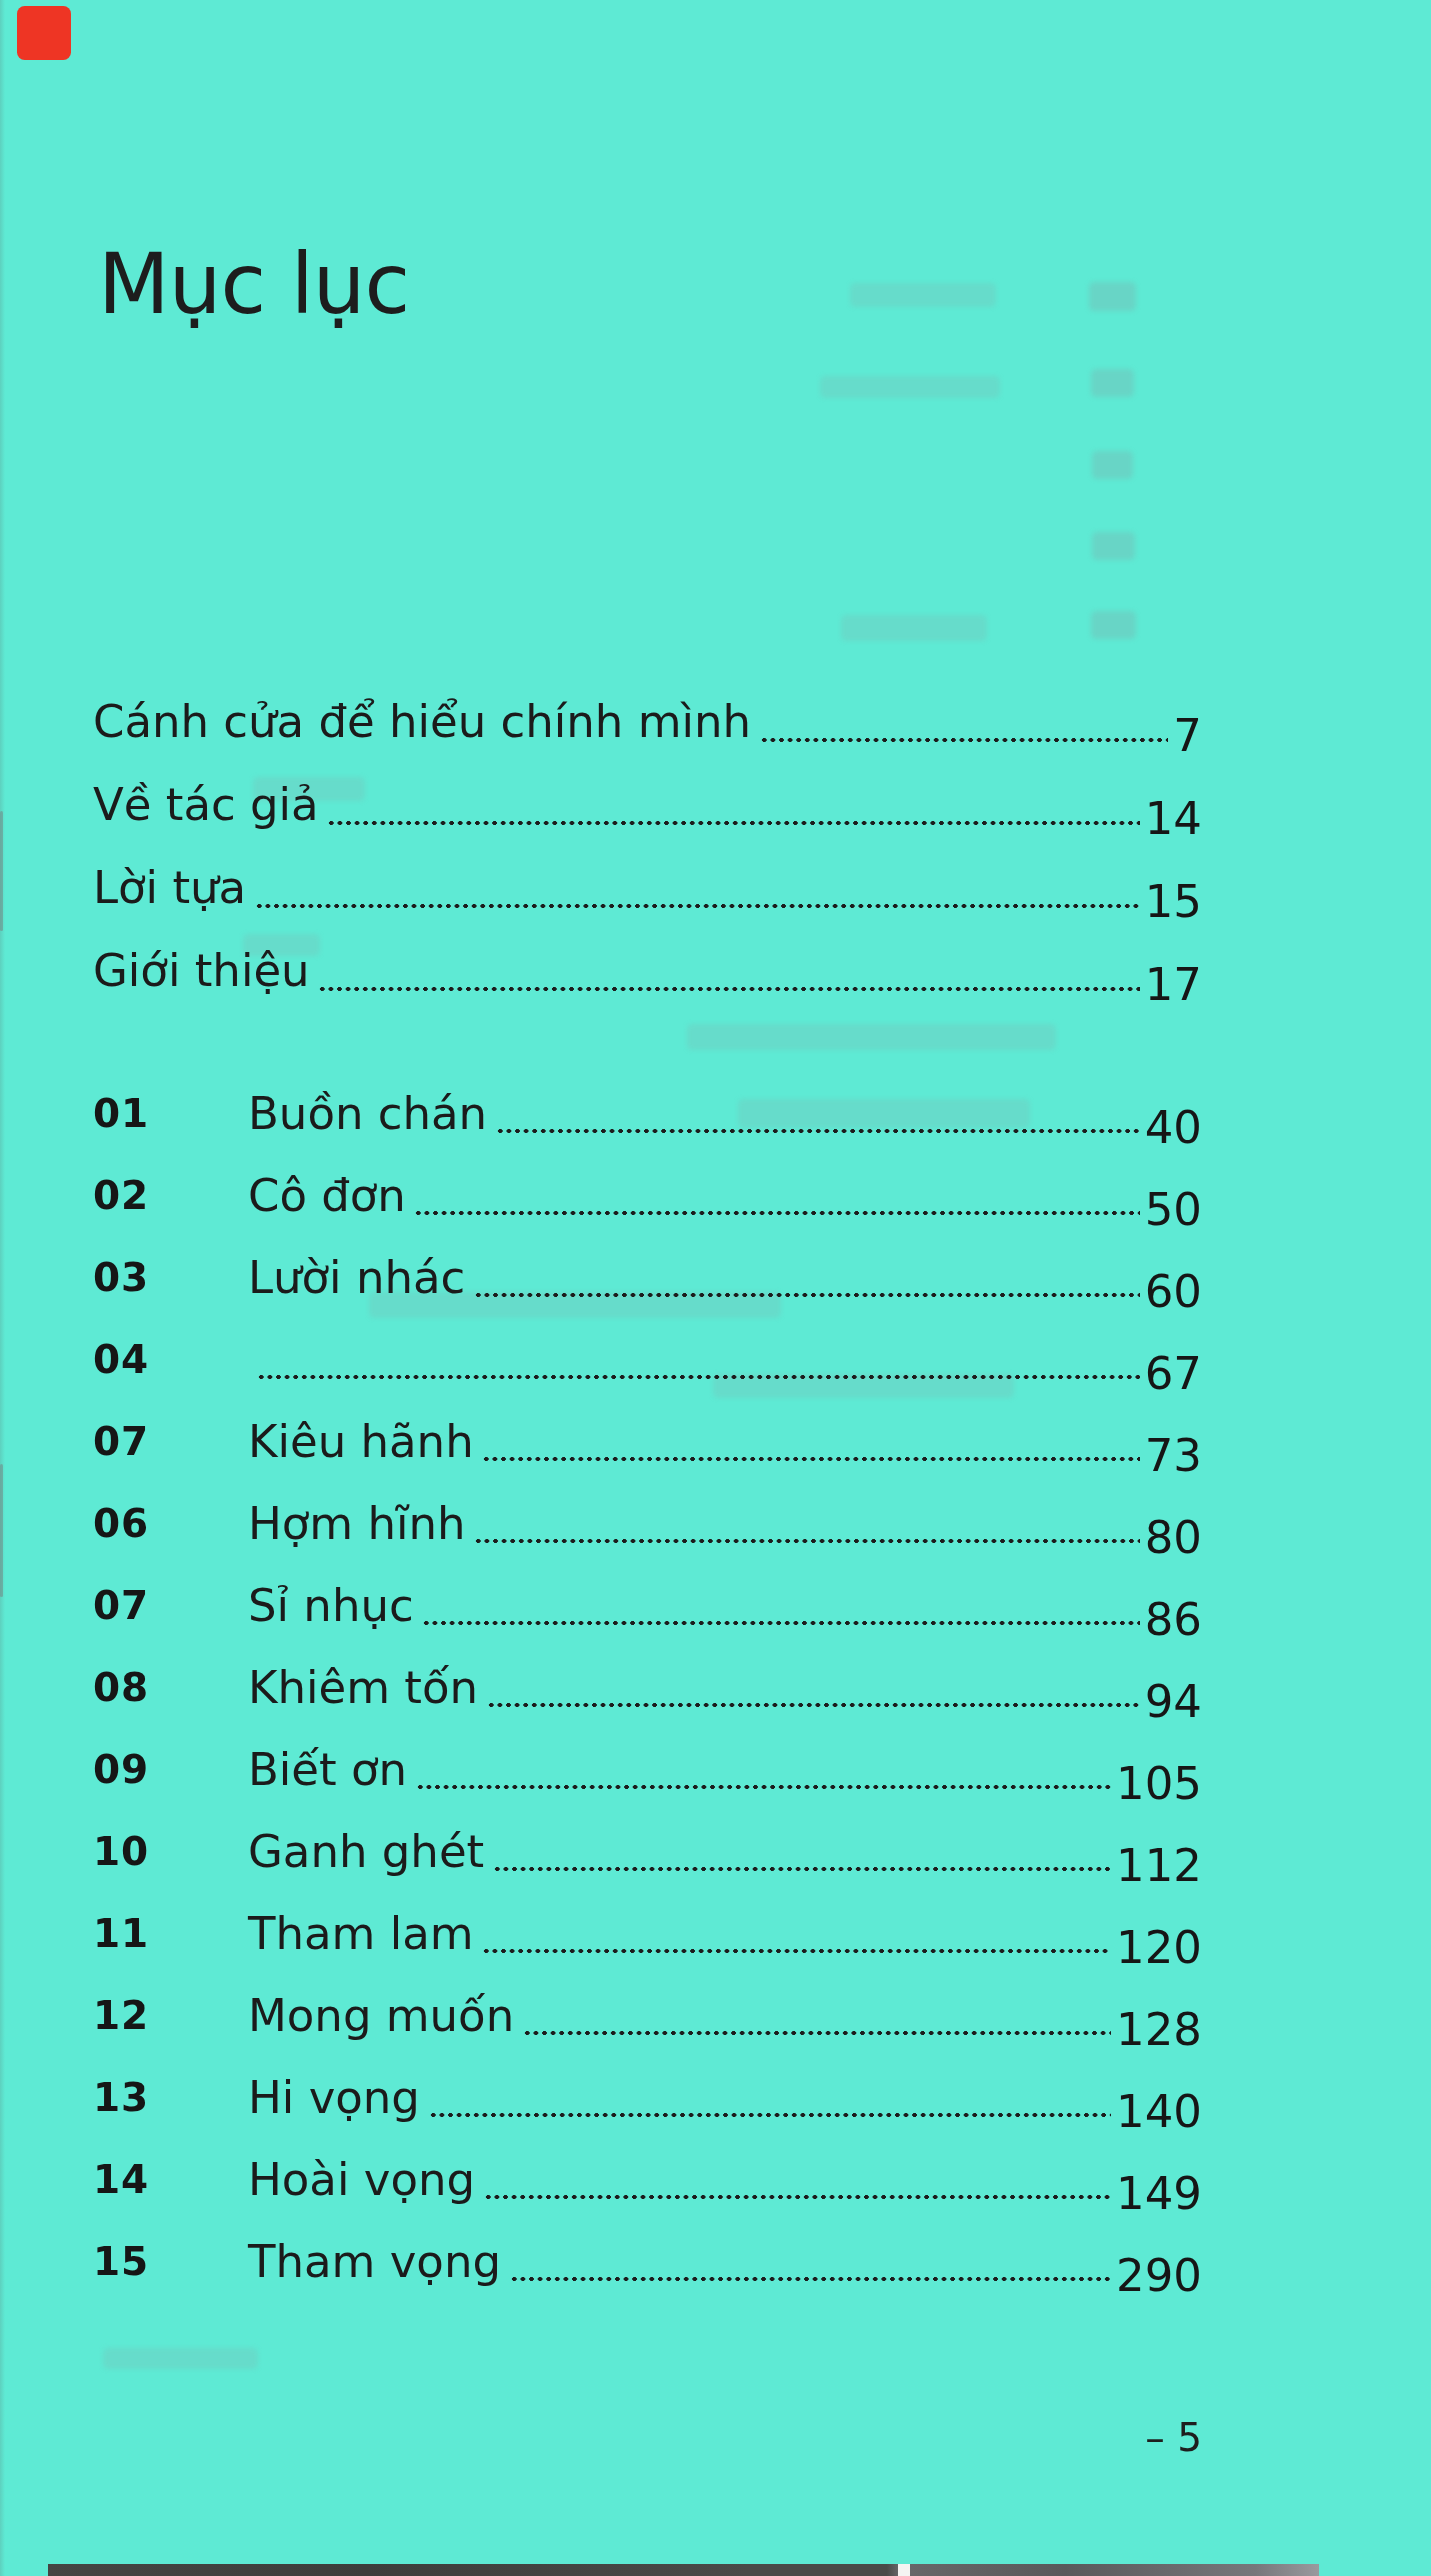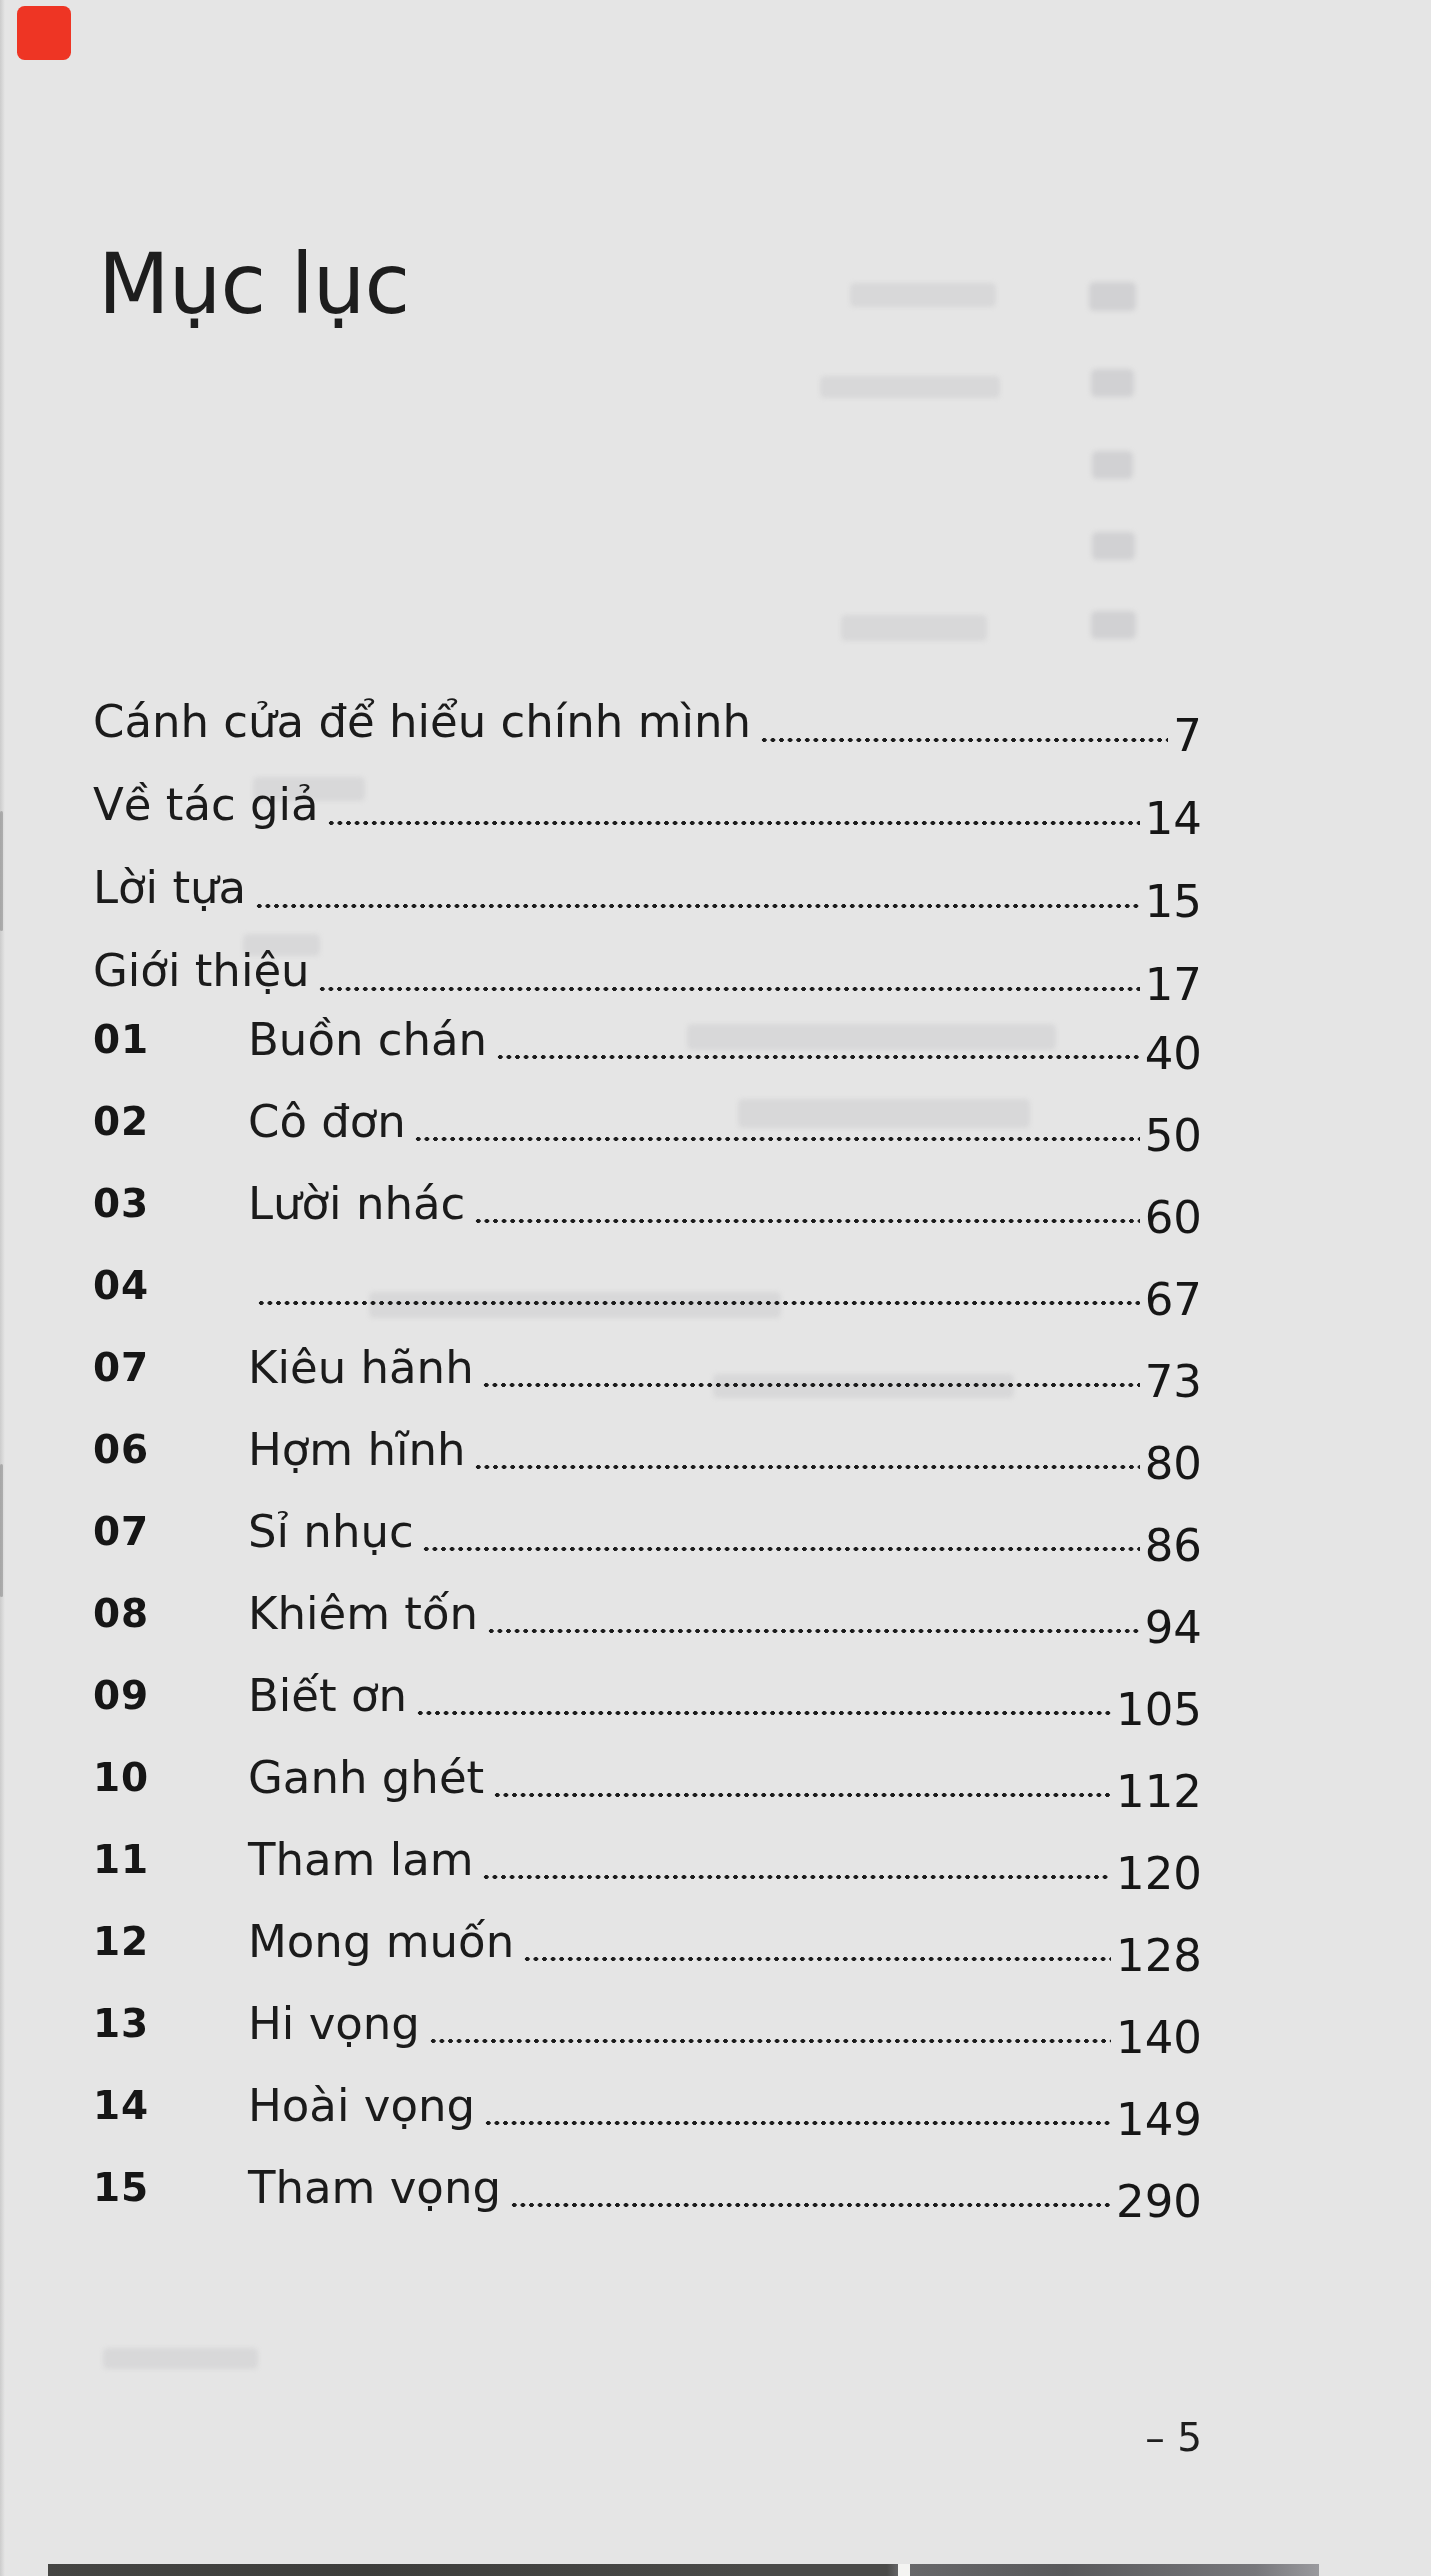--- a/index.html
+++ b/index.html
@@ -5,21 +5,21 @@
   html,body{margin:0;padding:0;}
   body{
     width:1431px;height:2576px;
     background:#ffffff;
     font-family:"DejaVu Sans","Liberation Sans",sans-serif;
     color:#1a1a1a;
     overflow:hidden;
   }
   .sheet{
     position:relative;width:1431px;height:2576px;
-    background:#e5e5e5;
+    background:#5eead4;
   }
   
   .scan-edge{
     position:absolute;left:0;top:0;width:5.2px;height:2576px;
     background:linear-gradient(90deg,rgba(90,90,90,.18),rgba(0,0,0,0));
   }
   .scan-tick{
     position:absolute;left:0;width:2.6px;border-radius:1.7px;
     background:rgba(120,120,120,.45);
   }
@@ -34,21 +34,21 @@
   .page-title{
     position:absolute;left:98px;top:237px;
     font-size:83px;font-weight:500;letter-spacing:-0.9px;color:#1d1d1d;
     line-height:1.15;white-space:nowrap;
   }
   
   .toc{
     position:absolute;left:93px;width:1109px;
   }
   #fm-list{top:680px;}
-  #ch-list{top:998px;}
+  #ch-list{top:1072px;}
   .row{
     display:flex;align-items:center;white-space:nowrap;
   }
   #fm-list .row{height:83px;align-items:center;}
   #ch-list .row{height:82px;}
   .n{
     flex:0 0 155px;width:155px;
     font-size:39px;font-weight:700;letter-spacing:0.9px;color:#161616;
   }
   .t{

